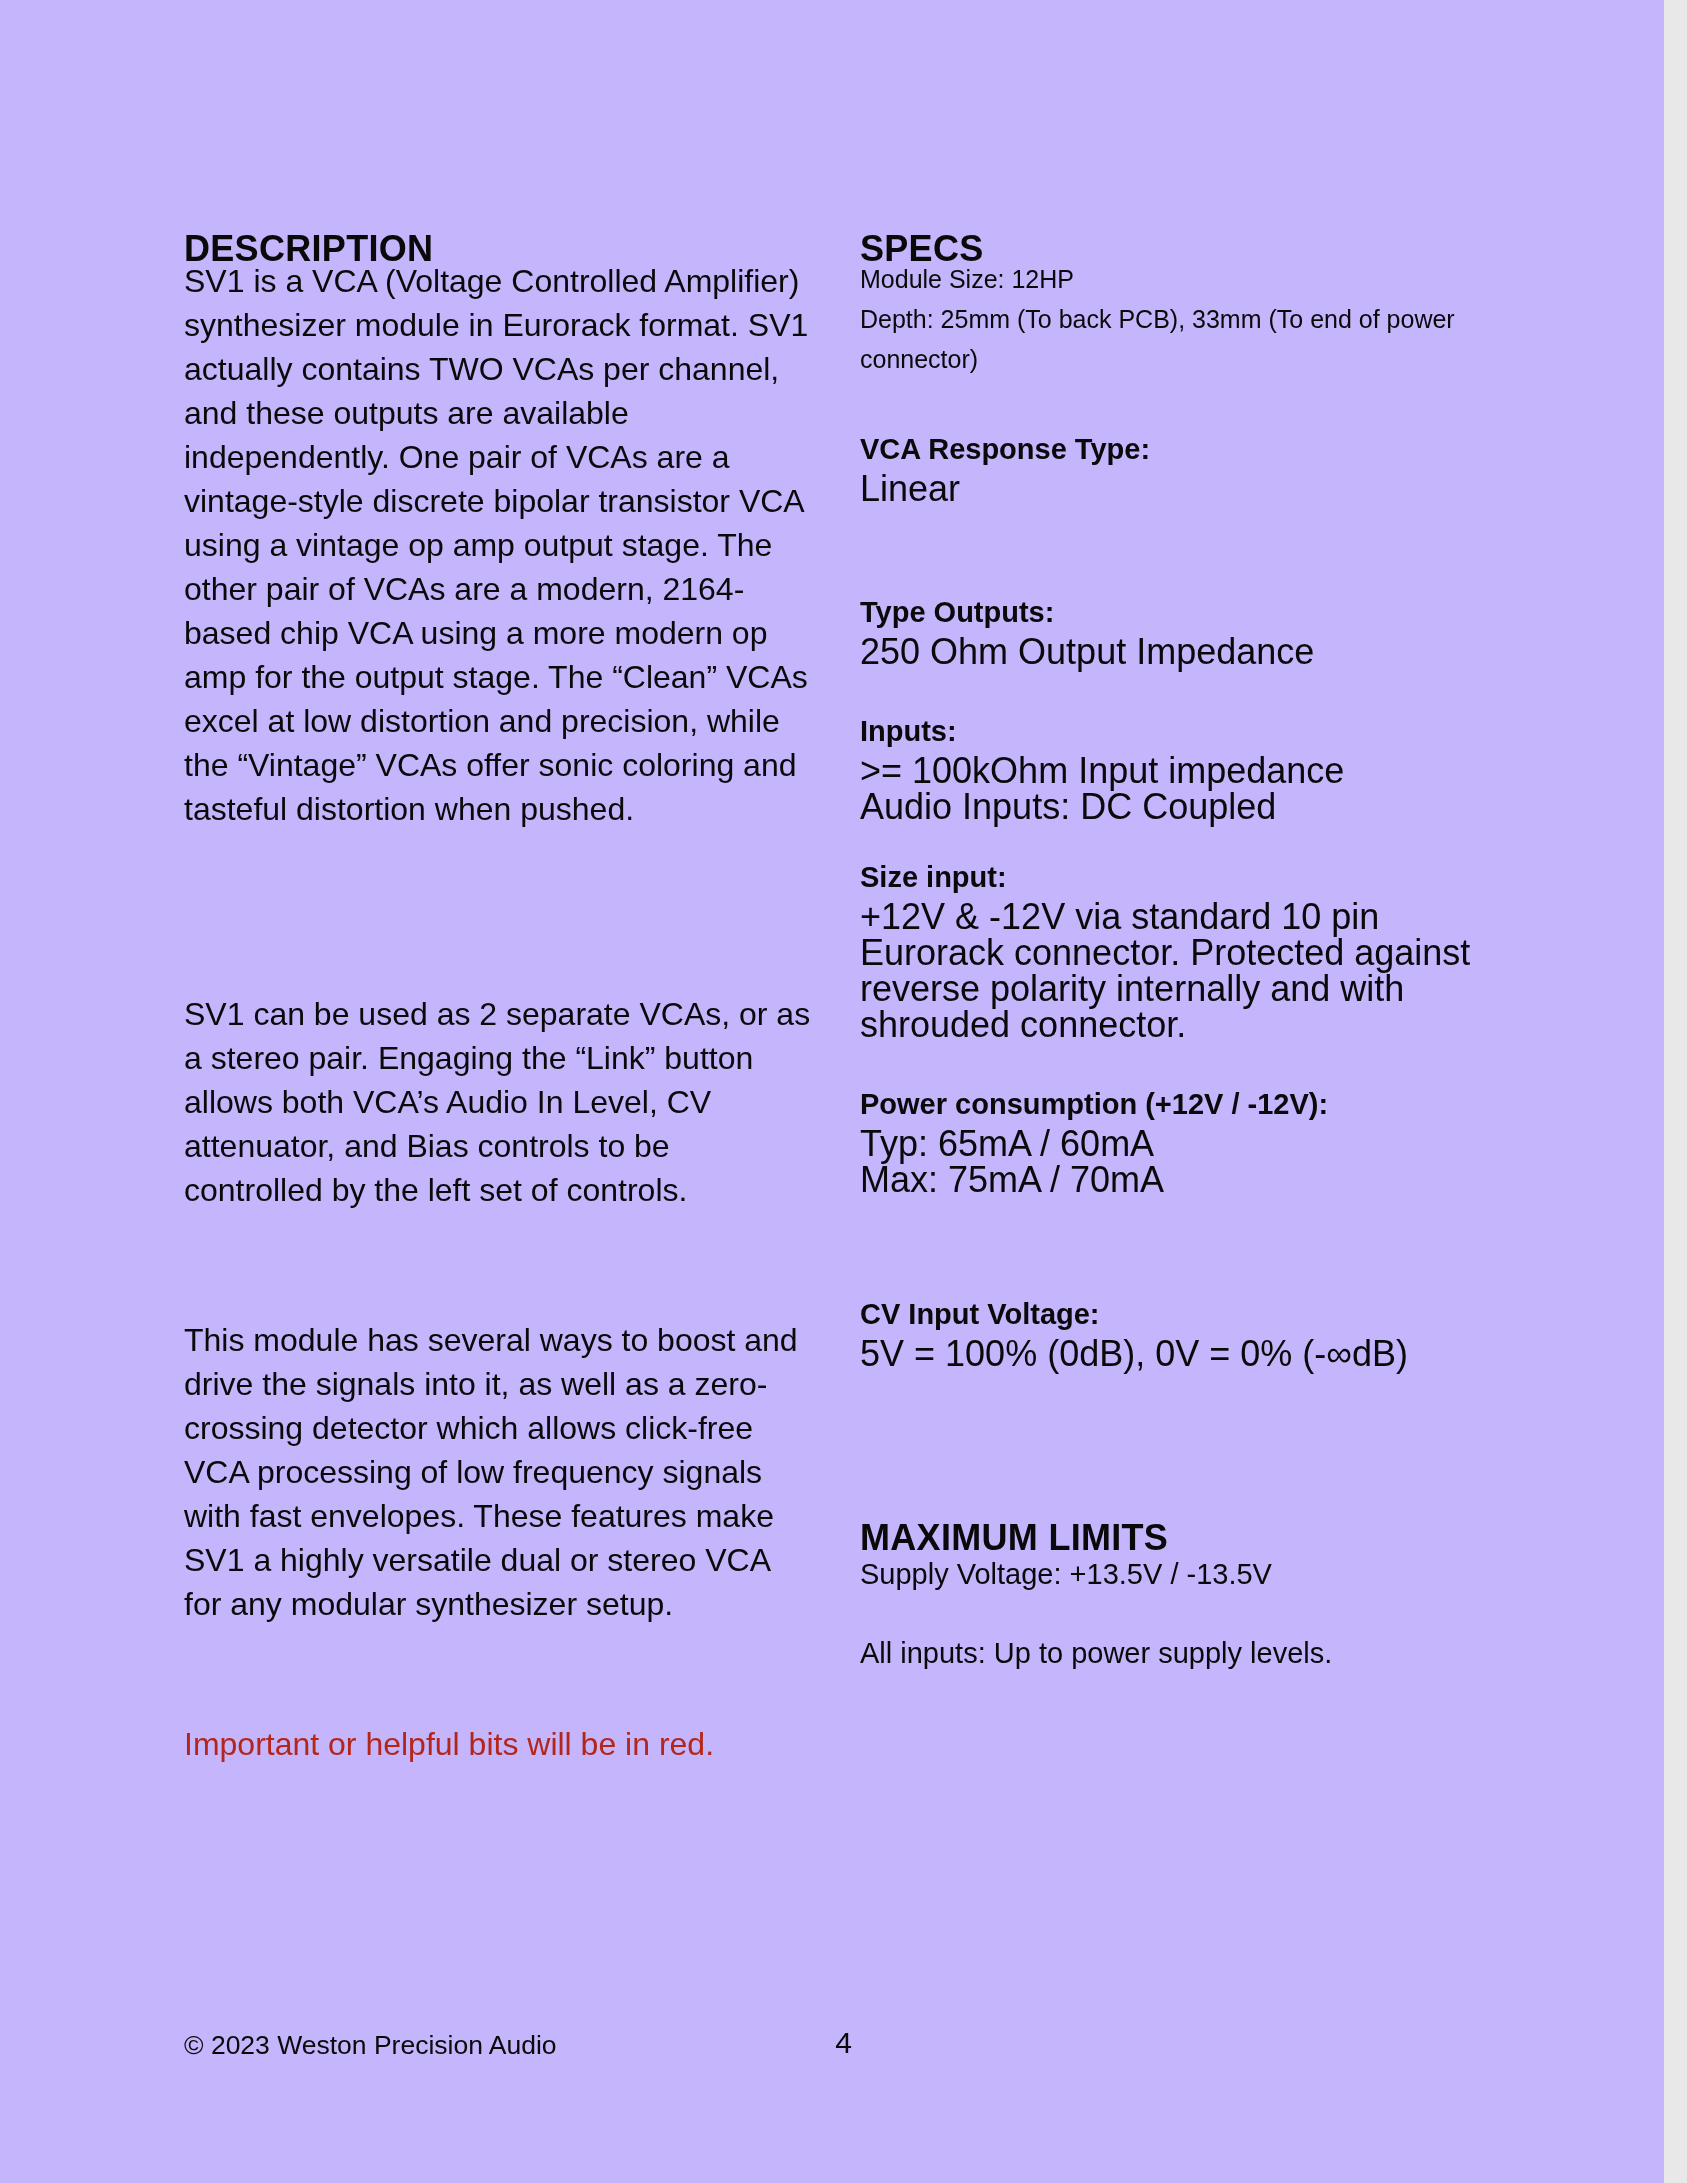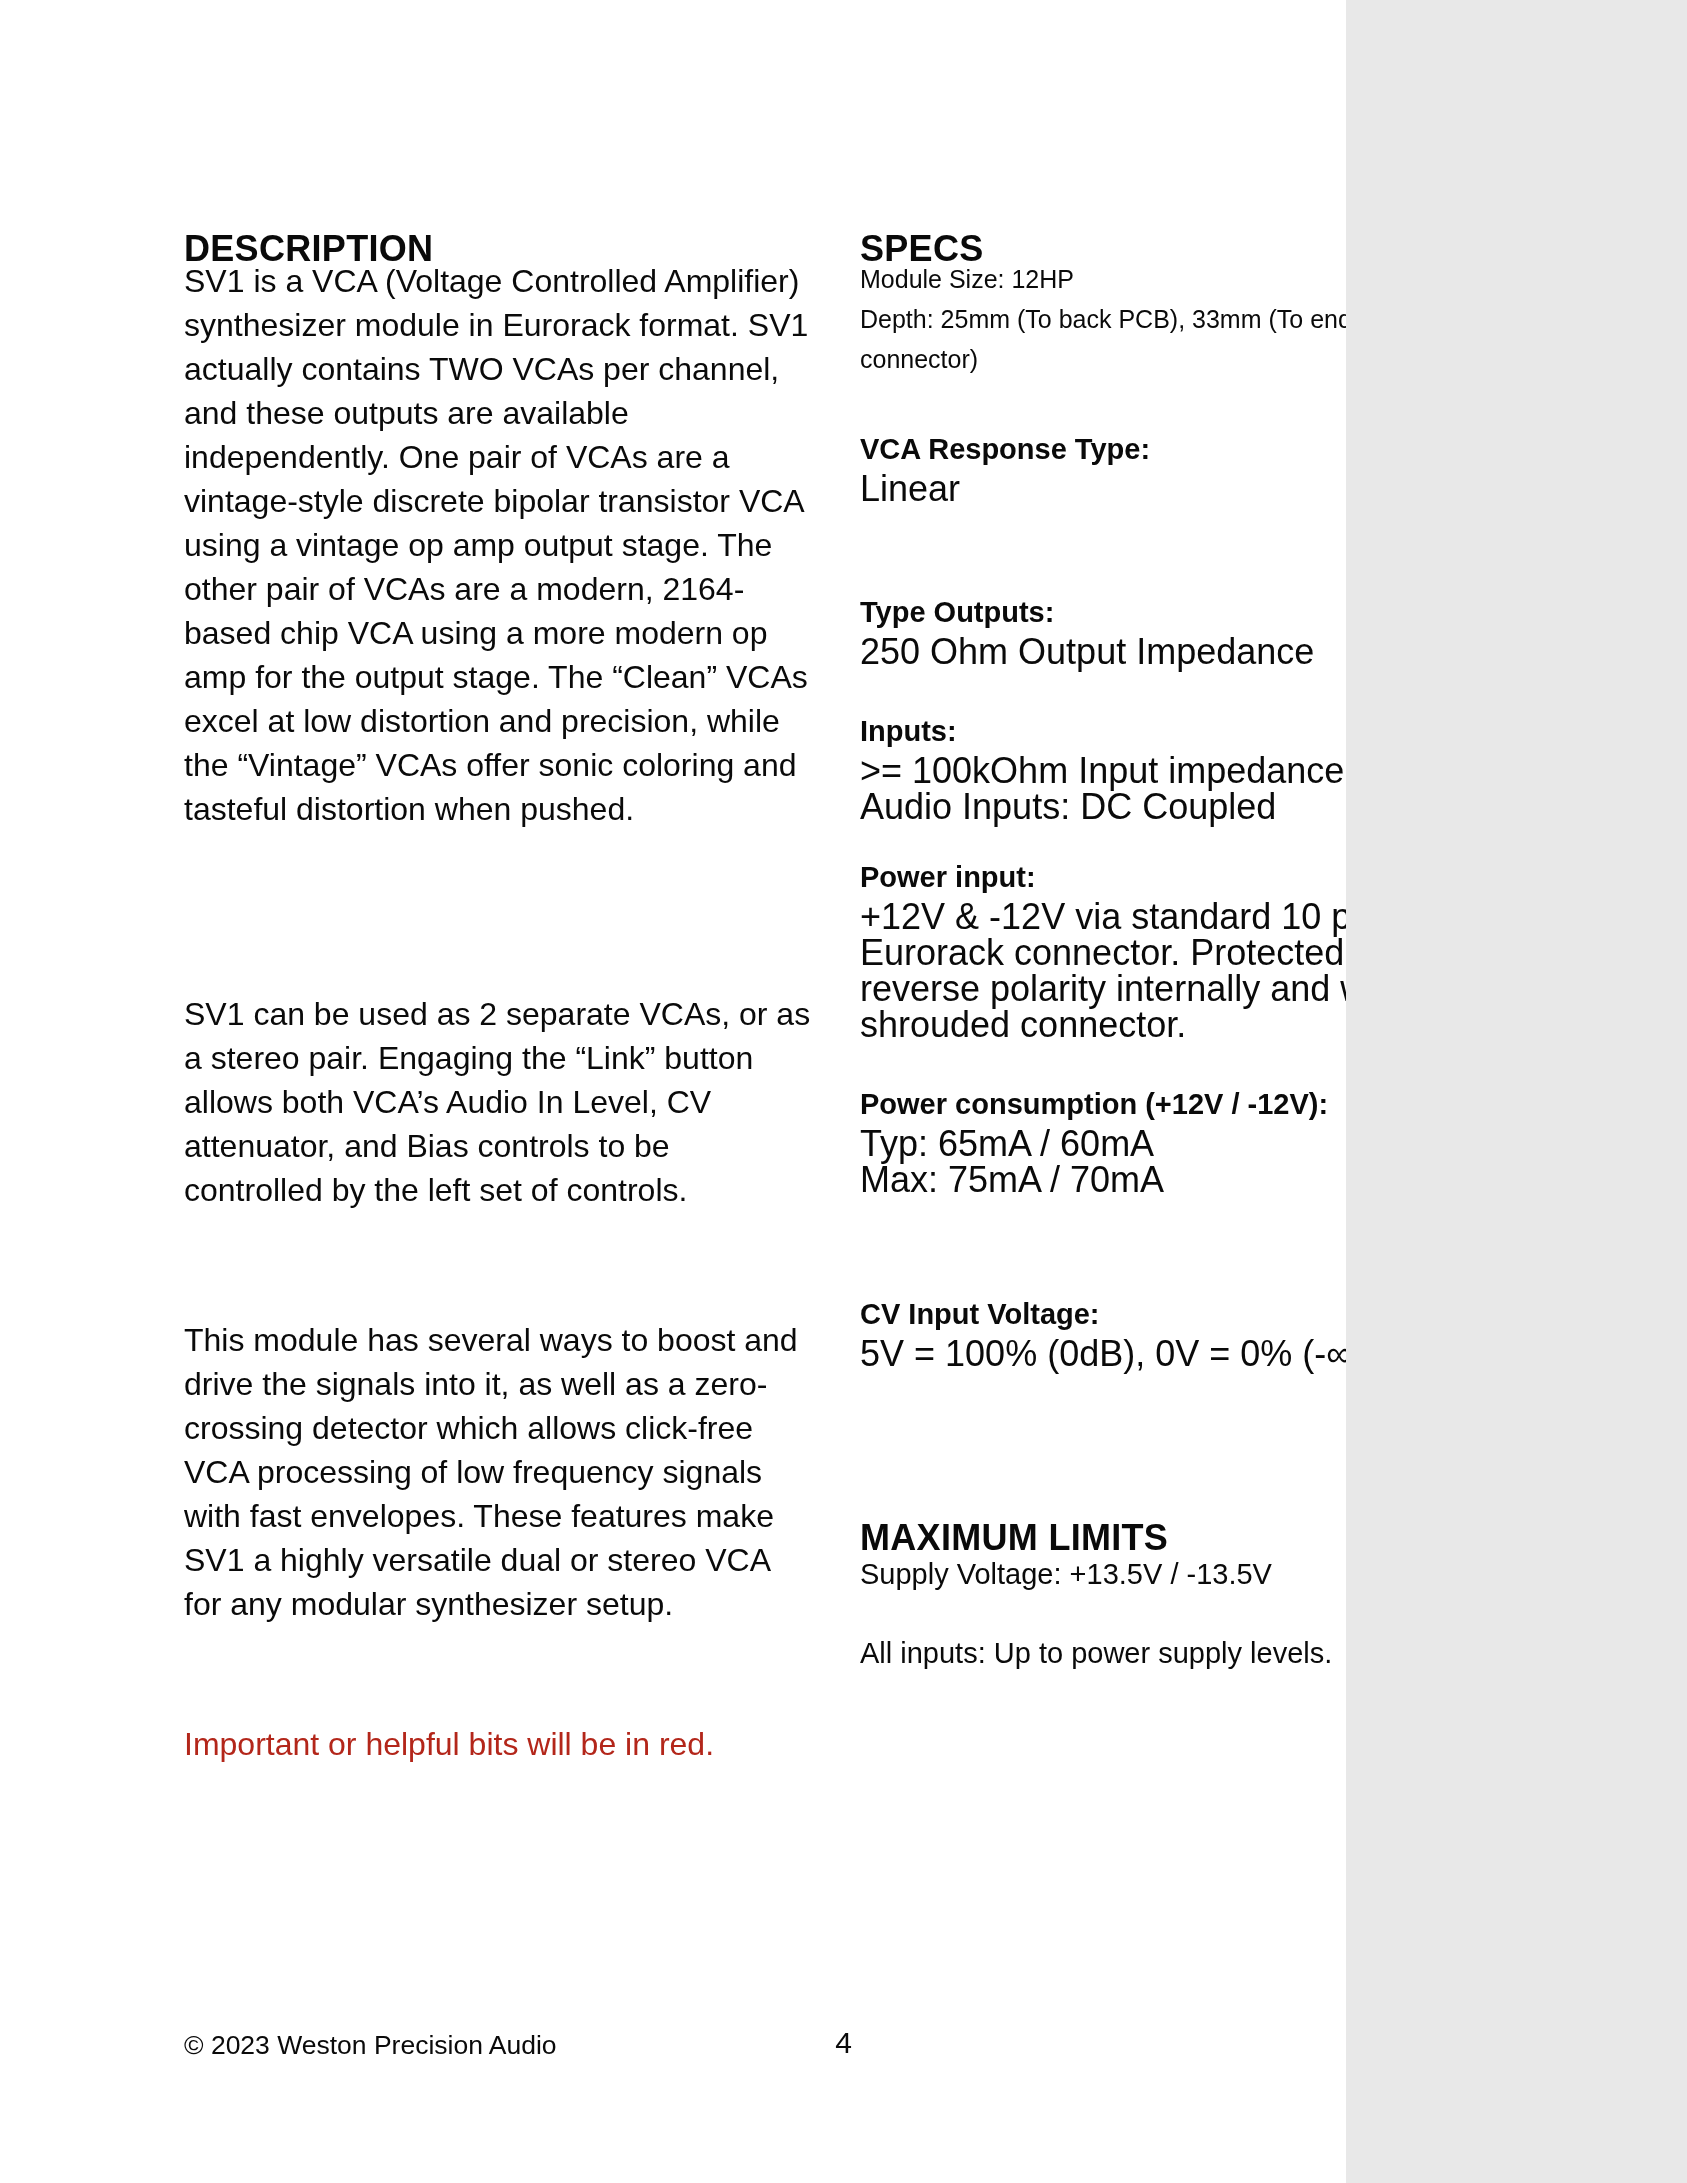--- a/index.html
+++ b/index.html
@@ -2,23 +2,23 @@
 <html style="font-size:10.6px"><head>
 <meta charset="utf-8">
 <style>
   html, body {
     margin: 0;
     padding: 0;
     background: #e8e8e8;
   }
   .page {
     position: relative;
-    width: 1346px;
+    width: 1664px;
     height: 2183px;
-    background: #ffffff;
+    background: #c4b5fd;
     font-family: "Liberation Sans", sans-serif;
     color: #0a0a0a;
     overflow: hidden;
   }
   .abs { position: absolute; }
 
   
   .section-heading {
     font-size: 36px;
     font-weight: bold;
@@ -110,21 +110,21 @@
     <p class="spec-line">250 Ohm Output Impedance</p>
   </div>
 
   <div class="abs col-right-block" style="top: 713px;">
     <p class="spec-label">Inputs:</p>
     <p class="spec-line">&gt;= 100kOhm Input impedance</p>
     <p class="spec-line">Audio Inputs: DC Coupled</p>
   </div>
 
   <div class="abs col-right-block" style="top: 859px;">
-    <p class="spec-label">Power input:</p>
+    <p class="spec-label">Size input:</p>
     <p class="spec-line">+12V &amp; -12V via standard 10 pin Eurorack connector. Protected against reverse polarity internally and with shrouded connector.</p>
   </div>
 
   <div class="abs col-right-block" style="top: 1086px;">
     <p class="spec-label">Power consumption (+12V / -12V):</p>
     <p class="spec-line">Typ: 65mA / 60mA</p>
     <p class="spec-line">Max: 75mA / 70mA</p>
   </div>
 
   <div class="abs col-right-block" style="top: 1296px;">

